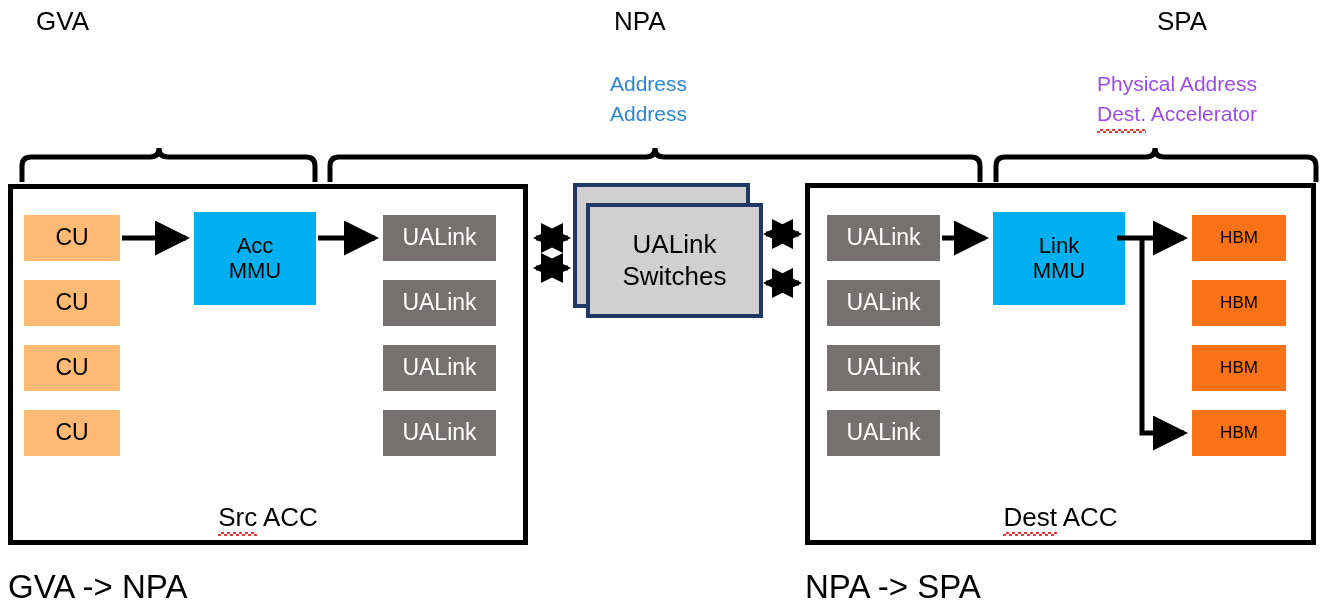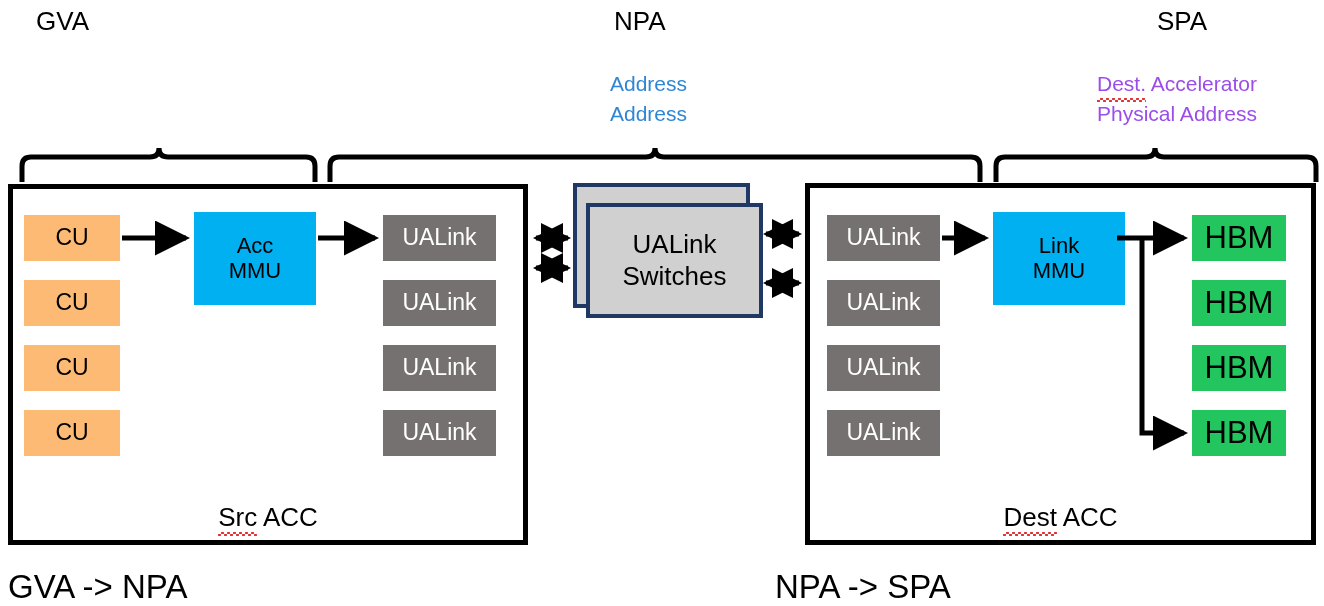--- a/index.html
+++ b/index.html
@@ -75,21 +75,21 @@
   .blk {
     box-sizing: border-box;
     display: flex;
     align-items: center;
     justify-content: center;
     text-align: center;
     line-height: 1.12;
     white-space: pre-line;
   }
   .blk-cu   { background: #fdba74; color: #000000; font-size: 23px; }
-  .blk-hbm  { background: #22c55e; color: #000000; font-size: 31px; }
+  .blk-hbm  { background: #f97316; color: #000000; font-size: 17px; }
   .blk-link { background: #767171; color: #ffffff; font-size: 23px; }
   .blk-mmu  { background: #00B0F0; color: #000000; font-size: 22px; }
 
   
   .switch-card {
     box-sizing: border-box;
     background: #D0D0D0;
     border: 4px solid #1F3864;
   }
   .switch-card.front {
@@ -129,22 +129,22 @@
   <div class="abs domain-title" style="left:614px; top:8px;">NPA</div>
   <div class="abs domain-title" style="left:1157px; top:8px;">SPA</div>
 
 
   <div class="abs addr-caption addr-npa" style="left:610px; top:69px;">
     <div>Address</div>
     <div>Address</div>
   </div>
 
   <div class="abs addr-caption addr-spa" style="left:1097px; top:69px;">
+    <div>Physical Address</div>
     <div><span class="squiggle">Dest.</span><span> Accelerator</span></div>
-    <div>Physical Address</div>
   </div>
 
   <div class="abs chassis" style="left:8px; top:184px; width:520px; height:361px;"></div>
 
   <div class="abs blk blk-cu" style="left:24px; top:215px; width:96px; height:46px;">CU</div>
   <div class="abs blk blk-cu" style="left:24px; top:280px; width:96px; height:46px;">CU</div>
   <div class="abs blk blk-cu" style="left:24px; top:345px; width:96px; height:46px;">CU</div>
   <div class="abs blk blk-cu" style="left:24px; top:410px; width:96px; height:46px;">CU</div>
 
   <div class="abs blk blk-mmu" style="left:194px; top:212px; width:122px; height:93px;">Acc
@@ -172,21 +172,21 @@
 MMU</div>
 
   <div class="abs blk blk-hbm" style="left:1192px; top:215px; width:94px; height:46px;">HBM</div>
   <div class="abs blk blk-hbm" style="left:1192px; top:280px; width:94px; height:46px;">HBM</div>
   <div class="abs blk blk-hbm" style="left:1192px; top:345px; width:94px; height:46px;">HBM</div>
   <div class="abs blk blk-hbm" style="left:1192px; top:410px; width:94px; height:46px;">HBM</div>
 
   <div class="abs chassis-label" style="left:805px; top:502px; width:511px;"><span class="squiggle">Dest</span><span> ACC</span></div>
 
   <div class="abs flow-label" style="left:8px; top:568px; width:520px;">GVA -&gt; NPA</div>
-  <div class="abs flow-label" style="left:775px; top:568px; width:511px;">NPA -&gt; SPA</div>
+  <div class="abs flow-label" style="left:805px; top:568px; width:511px;">NPA -&gt; SPA</div>
 
   <svg class="overlay" viewBox="0 0 1324 606">
     <defs>
       <marker id="ah" markerWidth="7" markerHeight="7" refX="6.2" refY="3.5" orient="auto" markerUnits="strokeWidth">
         <path d="M0,0 L7,3.5 L0,7 z" fill="#000000"></path>
       </marker>
       <marker id="ahs" markerWidth="6" markerHeight="6" refX="5.4" refY="3" orient="auto" markerUnits="strokeWidth">
         <path d="M0,0 L6,3 L0,6 z" fill="#000000"></path>
       </marker>
       <marker id="ahs-start" markerWidth="6" markerHeight="6" refX="0.6" refY="3" orient="auto" markerUnits="strokeWidth">

